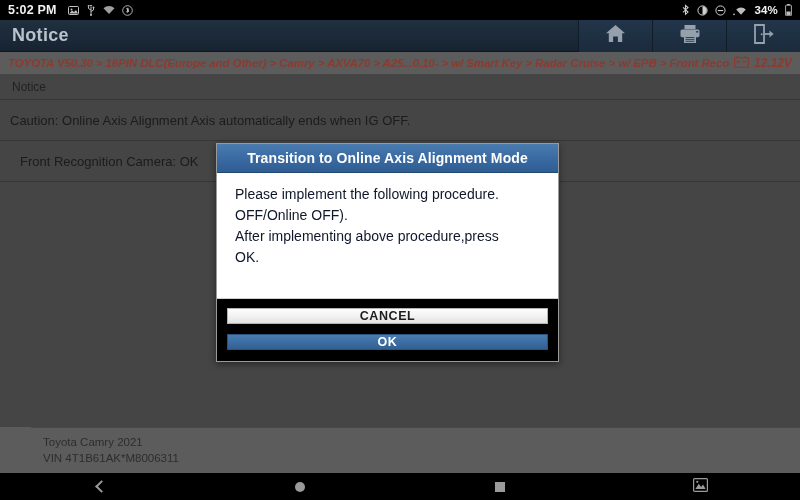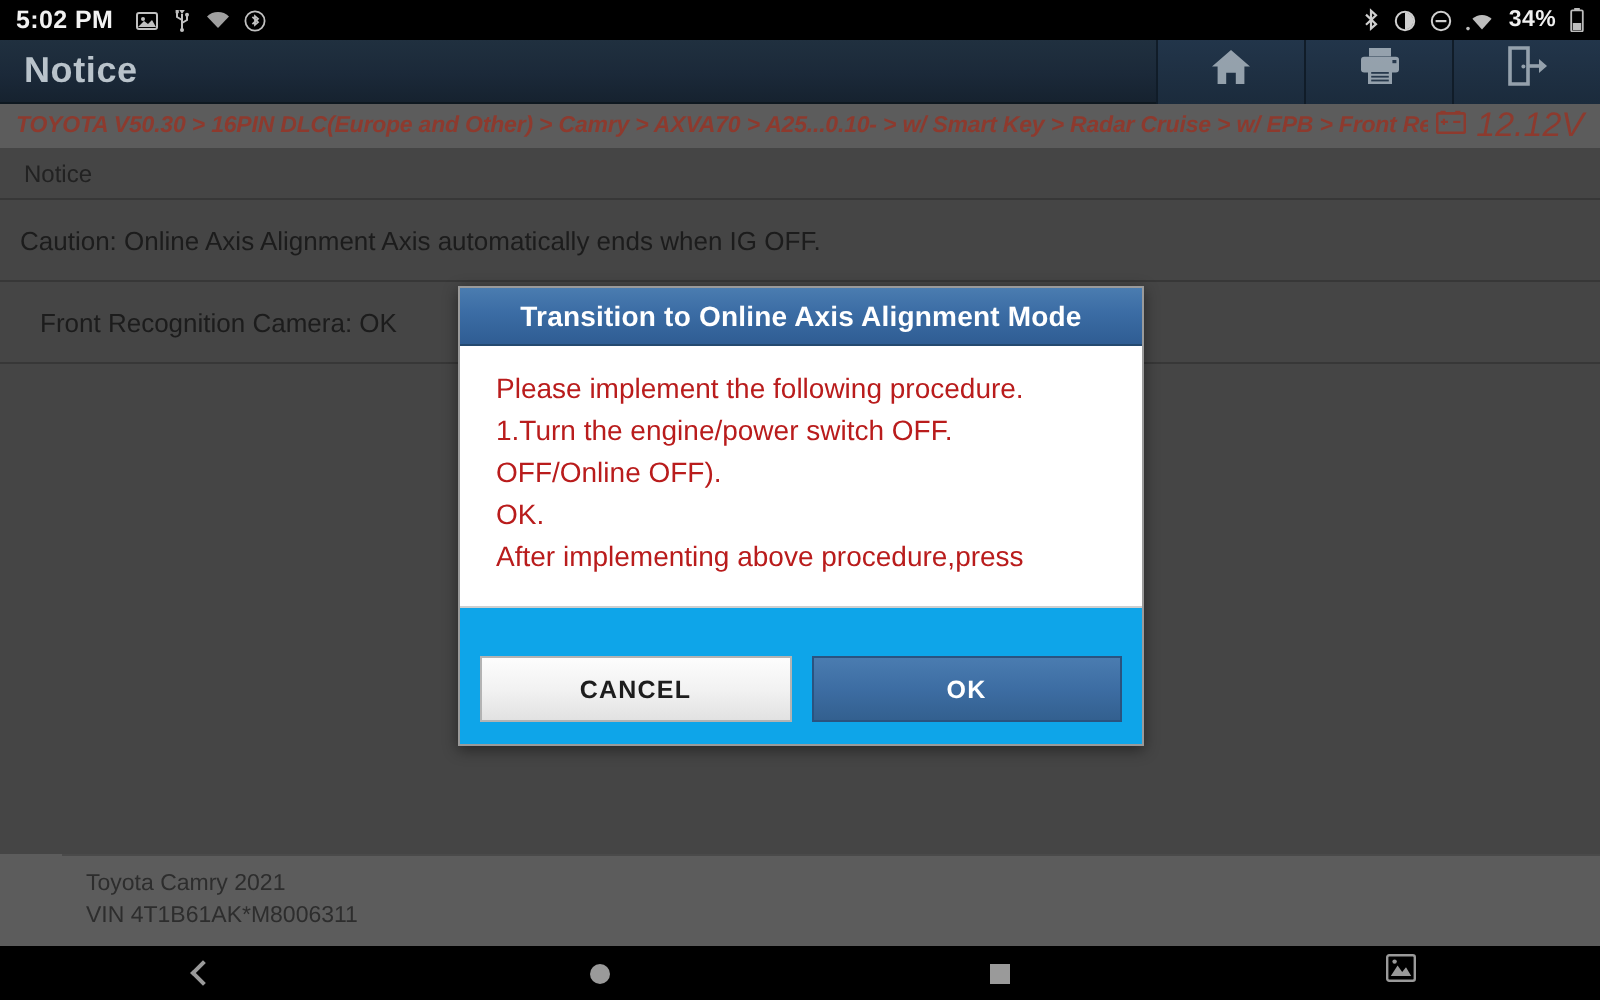--- a/index.html
+++ b/index.html
@@ -48,21 +48,21 @@
     background:#5c5c5c;
     display:flex; align-items:center; padding:0 8px;
     overflow:hidden; white-space:nowrap;
   }
   .bc-text {
     font-size:11.5px; font-style:italic; color:#8d3a2e; font-weight:600;
     letter-spacing:-.1px; overflow:hidden; text-overflow:clip;
     flex:0 1 auto;
   }
   .bc-right { margin-left:auto; display:flex; align-items:center; gap:5px; padding-left:4px; }
-  .bc-volt { font-size:17px; font-style:italic; font-weight:400; color:#8d3a2e; }
+  .bc-volt { font-size:12px; font-style:italic; font-weight:700; color:#8d3a2e; }
 
   
   .content {
     position:absolute; left:0; top:74px; width:800px; height:353px;
     background:#5c5c5c;
   }
   .tabstrip {
     height:26px; background:#5c5c5c; display:flex; align-items:center;
     border-bottom:1px solid #4a4a4a;
   }
@@ -94,43 +94,43 @@
   .nav-item { flex:1; display:flex; align-items:center; justify-content:center; height:27px; }
   .nav-chev {
     width:9px; height:9px; border-left:2px solid #9a9a9a; border-bottom:2px solid #9a9a9a;
     transform:rotate(45deg); margin-left:3px;
   }
   .nav-circle { width:10px; height:10px; border-radius:50%; background:#9a9a9a; }
   .nav-square { width:10px; height:10px; background:#9a9a9a; }
 
   
   .dialog {
-    position:absolute; left:229px; top:143px; width:343px;
+    position:absolute; left:216px; top:143px; width:343px;
     background:#fff;
     border:1px solid #9a9a9a;
     box-shadow:0 2px 7px rgba(0,0,0,.45);
     z-index:20;
   }
   .dlg-title {
     height:29px;
     background:linear-gradient(180deg,#4a7cb0 0%,#3b6ca4 45%,#2f5d93 100%);
     border-bottom:1px solid #24496f;
     display:flex; align-items:center; justify-content:center;
     color:#fff; font-size:14px; font-weight:700; letter-spacing:.1px;
   }
   .dlg-body {
     padding:11px 18px 14px 18px;
-    font-size:14px; line-height:21px; color:#b91c1c;
+    font-size:14px; line-height:21px; color:#0f172a;
     min-height:125px;
   }
   .dlg-body p { margin:0; }
   .dlg-footer {
-    background:#0ea5e9; border-top:1px solid #cfcfcf;
-    padding:24px 10px 11px 10px;
-    display:flex; gap:10px;
+    background:#000000; border-top:1px solid #cfcfcf;
+    padding:9px 10px 11px 10px;
+    display:flex; gap:10px;flex-direction:column;
   }
   .btn {
     flex:1; height:33px; display:flex; align-items:center; justify-content:center;
     font-size:12.5px; font-weight:700; letter-spacing:.6px;
   }
   .btn-cancel {
     background:linear-gradient(180deg,#fdfdfd 0%,#f2f2f2 50%,#e2e2e2 100%);
     border:1px solid #b3b3b3; color:#1d1d1d;
   }
   .btn-ok {
@@ -283,24 +283,23 @@
 
   <div class="footer">
     <div class="footer-line">Toyota Camry 2021</div>
     <div class="footer-line">VIN 4T1B61AK*M8006311</div>
   </div>
 
   <div class="dialog">
     <div class="dlg-title">Transition to Online Axis Alignment Mode</div>
     <div class="dlg-body">
       <p>Please implement the following procedure.</p>
-      <p>1.Turn the engine/power switch OFF.</p>
       <p>OFF/Online OFF).</p>
+      <p>After implementing above procedure,press</p>
       <p>OK.</p>
-      <p>After implementing above procedure,press</p>
     </div>
     <div class="dlg-footer">
       <div class="btn btn-cancel">CANCEL</div>
       <div class="btn btn-ok">OK</div>
     </div>
   </div>
 
   <div class="navbar">
     <div class="nav-item">
       <span class="nav-chev"></span>

